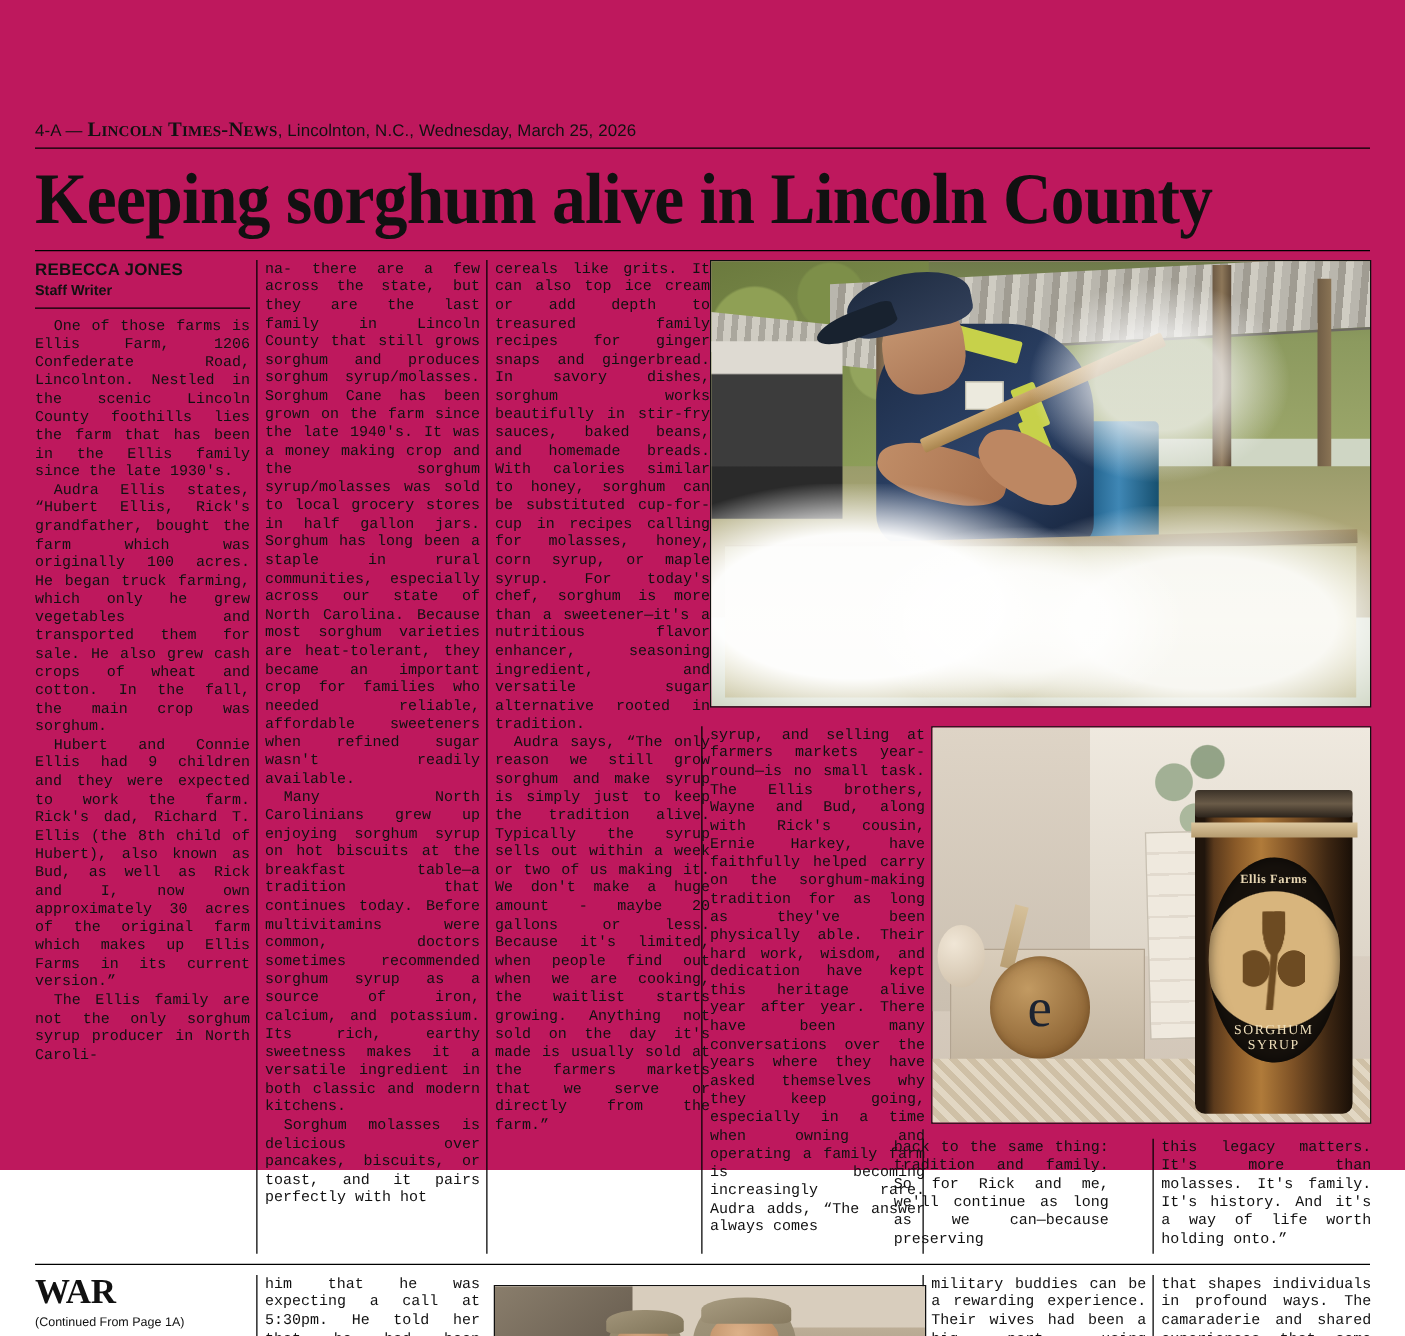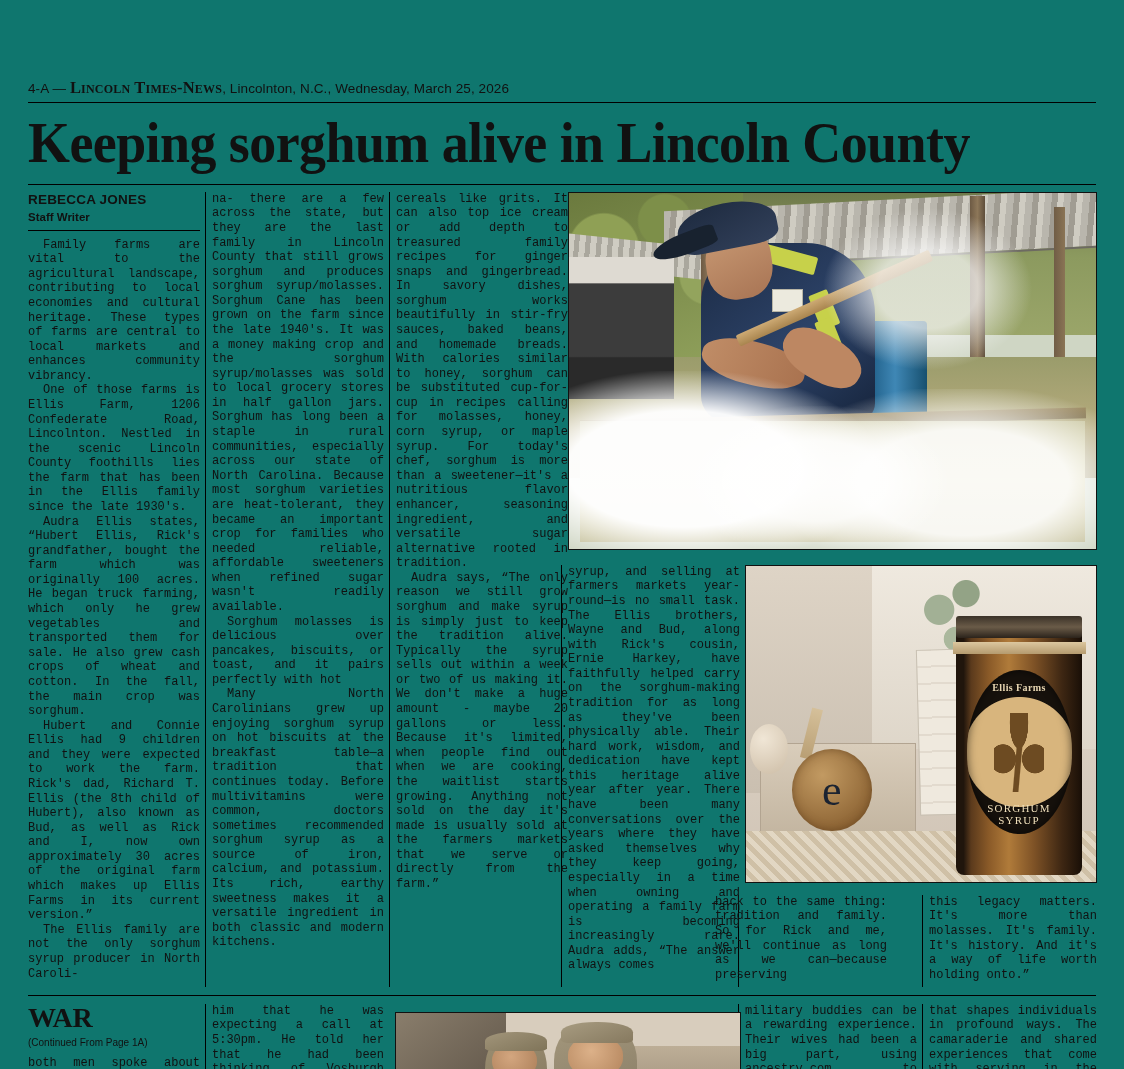--- a/index.html
+++ b/index.html
@@ -10,24 +10,24 @@
   body {
     width: 1124px;
     height: 1069px;
     overflow: hidden;
     font-family: "Liberation Serif", serif;
     color: #111;
   }
   .page {
     position: relative;
     width: 1124px;
-    height: 1069px;
-    background: #0f766e;
+    height: 936px;
+    background: #be185d;
     box-sizing: border-box;
-    padding: 0 28px;
+    padding: 16px 28px;
   }
 
   
   .folio {
     padding-top: 78px;
     font-family: "Liberation Sans", sans-serif;
     font-size: 13.5px;
     letter-spacing: 0.1px;
     color: #111;
     white-space: nowrap;
@@ -342,33 +342,32 @@
     <div class="vrule" style="left:361px; top:0; height:795px;"></div>
     <div class="vrule" style="left:533px; top:373px; height:422px;"></div>
     <div class="vrule" style="left:710px; top:703px; height:92px;"></div>
     <div class="vrule" style="left:894px; top:703px; height:92px;"></div>
 
     <div class="col c1">
       <div class="byline-name">REBECCA JONES</div>
       <div class="byline-title">Staff Writer</div>
       <div class="byline-rule"></div>
       <div class="body-text">
-        <p>Family farms are vital to the agricultural landscape, contributing to local economies and cultural heritage. These types of farms are central to local markets and enhances community vibrancy.</p>
         <p>One of those farms is Ellis Farm, 1206 Confederate Road, Lincolnton. Nestled in the scenic Lincoln County foothills lies the farm that has been in the Ellis family since the late 1930's.</p>
         <p>Audra Ellis states, “Hubert Ellis, Rick's grandfather, bought the farm which was originally 100 acres. He began truck farming, which only he grew vegetables and transported them for sale. He also grew cash crops of wheat and cotton. In the fall, the main crop was sorghum.</p>
         <p>Hubert and Connie Ellis had 9 children and they were expected to work the farm. Rick's dad, Richard T. Ellis (the 8th child of Hubert), also known as Bud, as well as Rick and I, now own approximately 30 acres of the original farm which makes up Ellis Farms in its current version.”</p>
         <p>The Ellis family are not the only sorghum syrup producer in North Caroli-</p>
       </div>
     </div>
 
     <div class="col c2">
       <div class="body-text">
         <p class="cont">na- there are a few across the state, but they are the last family in Lincoln County that still grows sorghum and produces sorghum syrup/molasses. Sorghum Cane has been grown on the farm since the late 1940's. It was a money making crop and the sorghum syrup/molasses was sold to local grocery stores in half gallon jars. Sorghum has long been a staple in rural communities, especially across our state of North Carolina. Because most sorghum varieties are heat-tolerant, they became an important crop for families who needed reliable, affordable sweeteners when refined sugar wasn't readily available.</p>
+        <p>Many North Carolinians grew up enjoying sorghum syrup on hot biscuits at the breakfast table—a tradition that continues today. Before multivitamins were common, doctors sometimes recommended sorghum syrup as a source of iron, calcium, and potassium. Its rich, earthy sweetness makes it a versatile ingredient in both classic and modern kitchens.</p>
         <p>Sorghum molasses is delicious over pancakes, biscuits, or toast, and it pairs perfectly with hot</p>
-        <p>Many North Carolinians grew up enjoying sorghum syrup on hot biscuits at the breakfast table—a tradition that continues today. Before multivitamins were common, doctors sometimes recommended sorghum syrup as a source of iron, calcium, and potassium. Its rich, earthy sweetness makes it a versatile ingredient in both classic and modern kitchens.</p>
       </div>
     </div>
 
     <div class="col c3">
       <div class="body-text">
         <p class="cont">cereals like grits. It can also top ice cream or add depth to treasured family recipes for ginger snaps and gingerbread. In savory dishes, sorghum works beautifully in stir-fry sauces, baked beans, and homemade breads. With calories similar to honey, sorghum can be substituted cup-for-cup in recipes calling for molasses, honey, corn syrup, or maple syrup. For today's chef, sorghum is more than a sweetener—it's a nutritious flavor enhancer, seasoning ingredient, and versatile sugar alternative rooted in tradition.</p>
         <p>Audra says, “The only reason we still grow sorghum and make syrup is simply just to keep the tradition alive. Typically the syrup sells out within a week or two of us making it. We don't make a huge amount - maybe 20 gallons or less. Because it's limited, when people find out when we are cooking, the waitlist starts growing. Anything not sold on the day it's made is usually sold at the farmers markets that we serve or directly from the farm.”</p>
       </div>
     </div>
 

